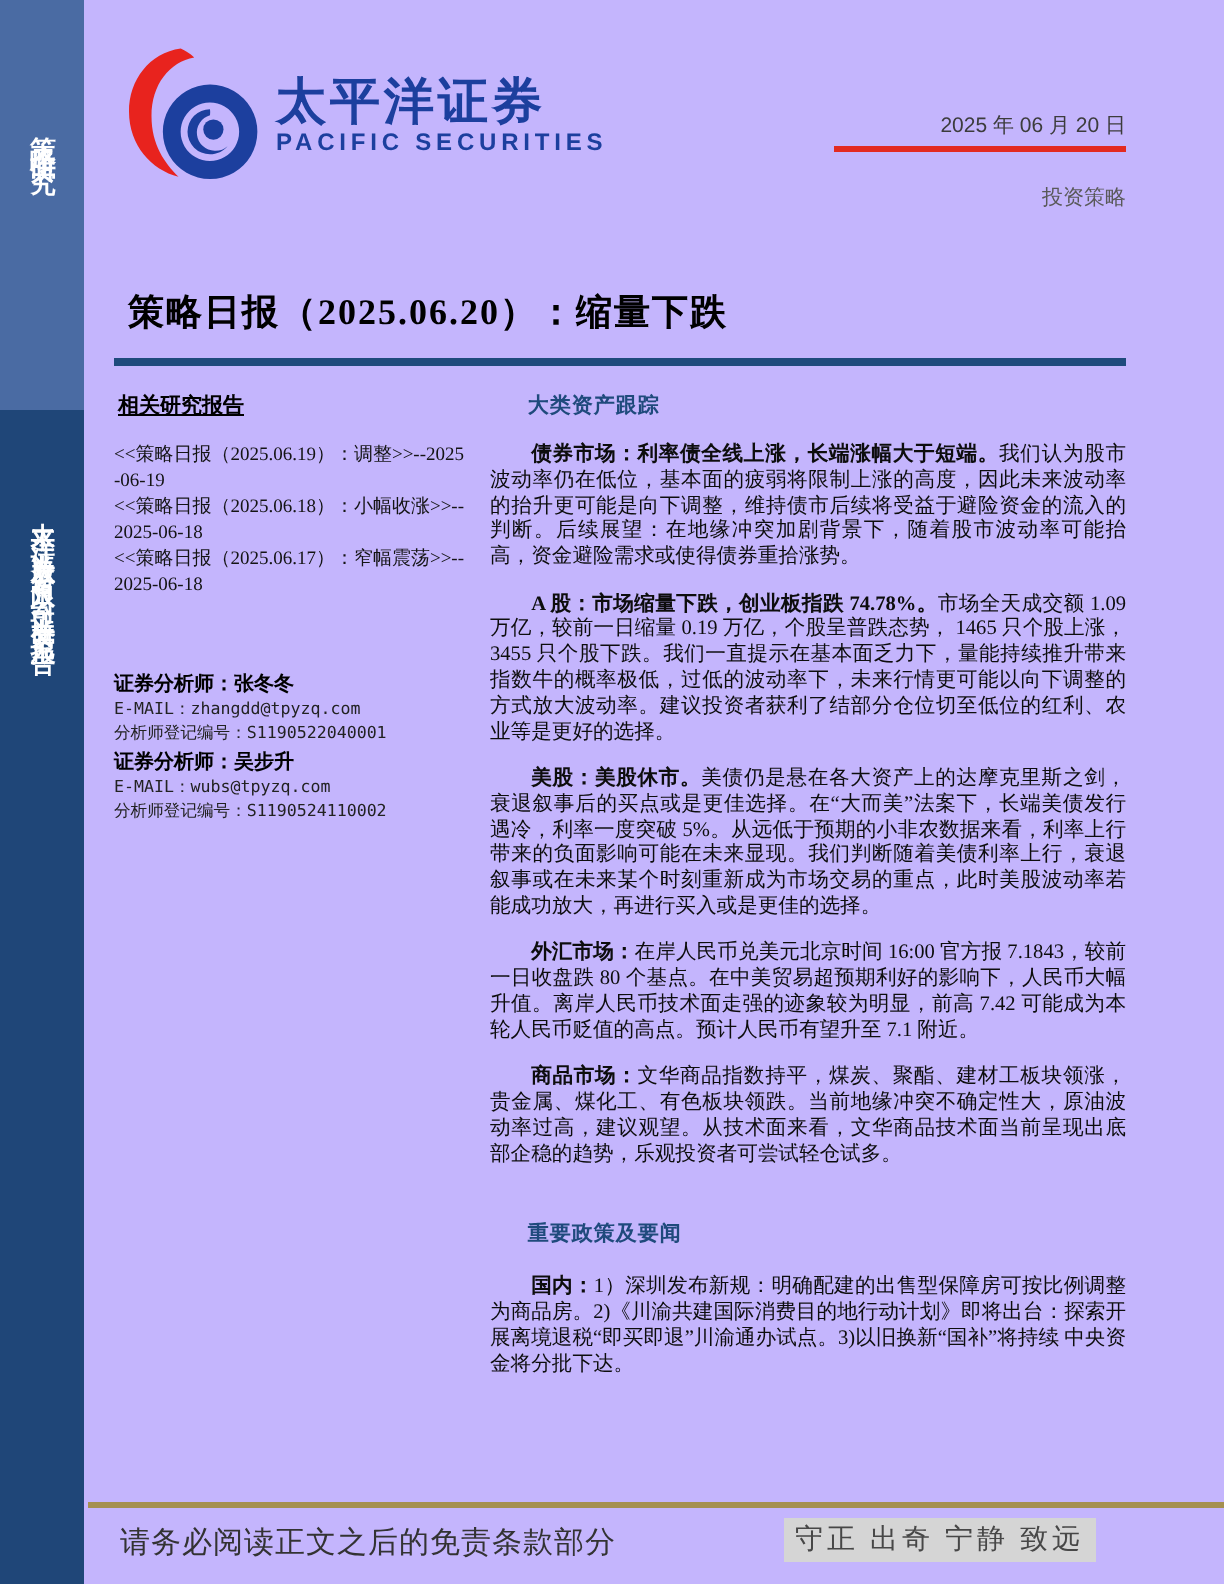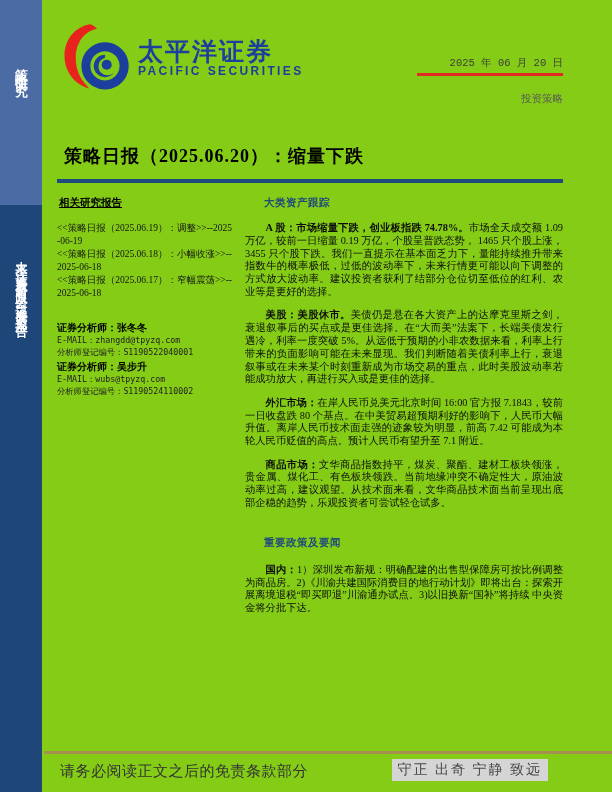--- a/index.html
+++ b/index.html
@@ -1,50 +1,50 @@
 <!DOCTYPE html>
 <html style="--sidebar-light: #4a6ba3; --sidebar-dark: #1f4678; --navy: #1f4a7c; --red: #e32a21; --gold: #a59050; --motto-bg: #d5d5d5; --brand-blue: #1c3f9e;"><head>
 <meta charset="utf-8">
 <style>
   :root{
     --sidebar-light:#4a6ba3; --sidebar-dark:#1f4678; --navy:#1f4a7c;
     --red:#e32a21; --gold:#a59050; --motto-bg:#d5d5d5; --brand-blue:#1c3f9e;
   }
   *{margin:0;padding:0;box-sizing:border-box;}
   html,body{background:#888;}
-  .page{position:relative;width:612px;height:792px;background:#84cc16;overflow:hidden;
+  .page{position:relative;width:612px;height:792px;background:#c4b5fd;overflow:hidden;
         font-family:"Liberation Serif","DejaVu Serif",serif;color:#111;margin:0 auto;}
   
   .sb-light{position:absolute;left:0;top:0;width:42px;height:205px;background:var(--sidebar-light);}
   .sb-dark{position:absolute;left:0;top:205px;width:42px;height:587px;background:var(--sidebar-dark);}
   .vtext{writing-mode:vertical-rl;text-orientation:upright;color:#fff;display:block;
          margin:0 auto;font-weight:bold;}
   .sb-light .vtext{margin-top:58px;font-size:13px;letter-spacing:5px;}
   .sb-dark .vtext{margin-top:46px;font-size:12px;letter-spacing:4px;}
   
   .logo{position:absolute;left:60px;top:22px;display:flex;align-items:center;}
   .logo svg{width:72px;height:72px;}
   .brand{margin-left:6px;color:var(--brand-blue);font-family:"Liberation Sans",sans-serif;}
   .brand-cn{font-size:25px;font-weight:bold;letter-spacing:2px;line-height:1.05;}
   .brand-en{font-size:12px;font-weight:bold;letter-spacing:2.4px;}
   
-  .hdr-right{position:absolute;right:49px;top:56px;text-align:right;font-family:Liberation Mono, monospace;}
+  .hdr-right{position:absolute;right:49px;top:56px;text-align:right;font-family:Liberation Sans, sans-serif;}
   .hdr-date{font-size:10.5px;color:#3c3c3c;padding-bottom:3px;}
   .hdr-redline{width:146px;height:3px;background:var(--red);margin-left:auto;}
   .hdr-cat{font-size:10.5px;color:#595959;padding-top:16px;}
   
   .title{position:absolute;left:64px;top:144px;font-size:18px;font-weight:bold;color:#000;letter-spacing:1px;}
   .divider{position:absolute;left:57px;top:179px;width:506px;height:3.5px;background:var(--navy);}
   
   .content{position:absolute;left:57px;top:192px;width:506px;display:flex;}
   .leftcol{width:178px;margin-right:10px;flex:none;}
   .rightcol{flex:1;min-width:0;}
   .rel-heading{font-size:10.5px;font-weight:bold;margin:4px 0 12px 2px;color:#000;text-decoration:underline;}
   .report-item{font-size:9.5px;line-height:1.32;color:#141414;margin-bottom:1px;word-break:break-all;}
-  .analysts{margin-top:22px;}
+  .analysts{margin-top:36px;}
   .analyst-name{font-size:10px;font-weight:bold;margin-top:2px;color:#000;}
   .analyst-meta{font-size:8.3px;line-height:1.4;color:#222;font-family:"DejaVu Sans Mono",monospace;}
   .sec-heading{color:var(--navy);font-weight:bold;font-size:10.5px;margin:4px 0 12px 1.8em;letter-spacing:.5px;}
   .sec-heading.second{margin-top:26px;margin-bottom:14px;}
   .para{font-size:10.3px;line-height:1.245;text-align:justify;text-indent:2em;margin-bottom:10.5px;color:#0d0d0d;}
   .para .lead{font-weight:bold;}
   
   .foot-line{position:absolute;left:44px;top:751px;width:568px;height:2.5px;background:var(--gold);}
   .foot-disclaimer{position:absolute;left:60px;top:762px;font-size:15px;color:#333;letter-spacing:.5px;}
   .foot-motto{position:absolute;right:64px;top:759px;background:var(--motto-bg);color:#474747;
@@ -98,20 +98,21 @@
         <div class="analyst-meta">分析师登记编号：S1190522040001</div>
         <div class="analyst-name">证券分析师：吴步升</div>
         <div class="analyst-meta">E-MAIL：wubs@tpyzq.com</div>
         <div class="analyst-meta">分析师登记编号：S1190524110002</div>
       </div>
     </div>
 
     <div class="rightcol">
       <div class="sec-heading">大类资产跟踪</div>
 
+      <p class="para"><span class="lead">债券市场：利率债全线上涨，长端涨幅大于短端。</span><span>我们认为股市波动率仍在低位，基本面的疲弱将限制上涨的高度，因此未来波动率的抬升更可能是向下调整，维持债市后续将受益于避险资金的流入的判断。后续展望：在地缘冲突加剧背景下，随着股市波动率可能抬高，资金避险需求或使得债券重拾涨势。</span></p>
 
       <p class="para"><span class="lead">A 股：市场缩量下跌，创业板指跌 74.78%。</span><span>市场全天成交额 1.09 万亿，较前一日缩量 0.19 万亿，个股呈普跌态势， 1465 只个股上涨，3455 只个股下跌。我们一直提示在基本面乏力下，量能持续推升带来指数牛的概率极低，过低的波动率下，未来行情更可能以向下调整的方式放大波动率。建议投资者获利了结部分仓位切至低位的红利、农业等是更好的选择。</span></p>
 
       <p class="para"><span class="lead">美股：美股休市。</span><span>美债仍是悬在各大资产上的达摩克里斯之剑，衰退叙事后的买点或是更佳选择。在“大而美”法案下，长端美债发行遇冷，利率一度突破 5%。从远低于预期的小非农数据来看，利率上行带来的负面影响可能在未来显现。我们判断随着美债利率上行，衰退叙事或在未来某个时刻重新成为市场交易的重点，此时美股波动率若能成功放大，再进行买入或是更佳的选择。</span></p>
 
       <p class="para"><span class="lead">外汇市场：</span><span>在岸人民币兑美元北京时间 16:00 官方报 7.1843，较前一日收盘跌 80 个基点。在中美贸易超预期利好的影响下，人民币大幅升值。离岸人民币技术面走强的迹象较为明显，前高 7.42 可能成为本轮人民币贬值的高点。预计人民币有望升至 7.1 附近。</span></p>
 
       <p class="para"><span class="lead">商品市场：</span><span>文华商品指数持平，煤炭、聚酯、建材工板块领涨，贵金属、煤化工、有色板块领跌。当前地缘冲突不确定性大，原油波动率过高，建议观望。从技术面来看，文华商品技术面当前呈现出底部企稳的趋势，乐观投资者可尝试轻仓试多。</span></p>
 
       <div class="sec-heading second">重要政策及要闻</div>

